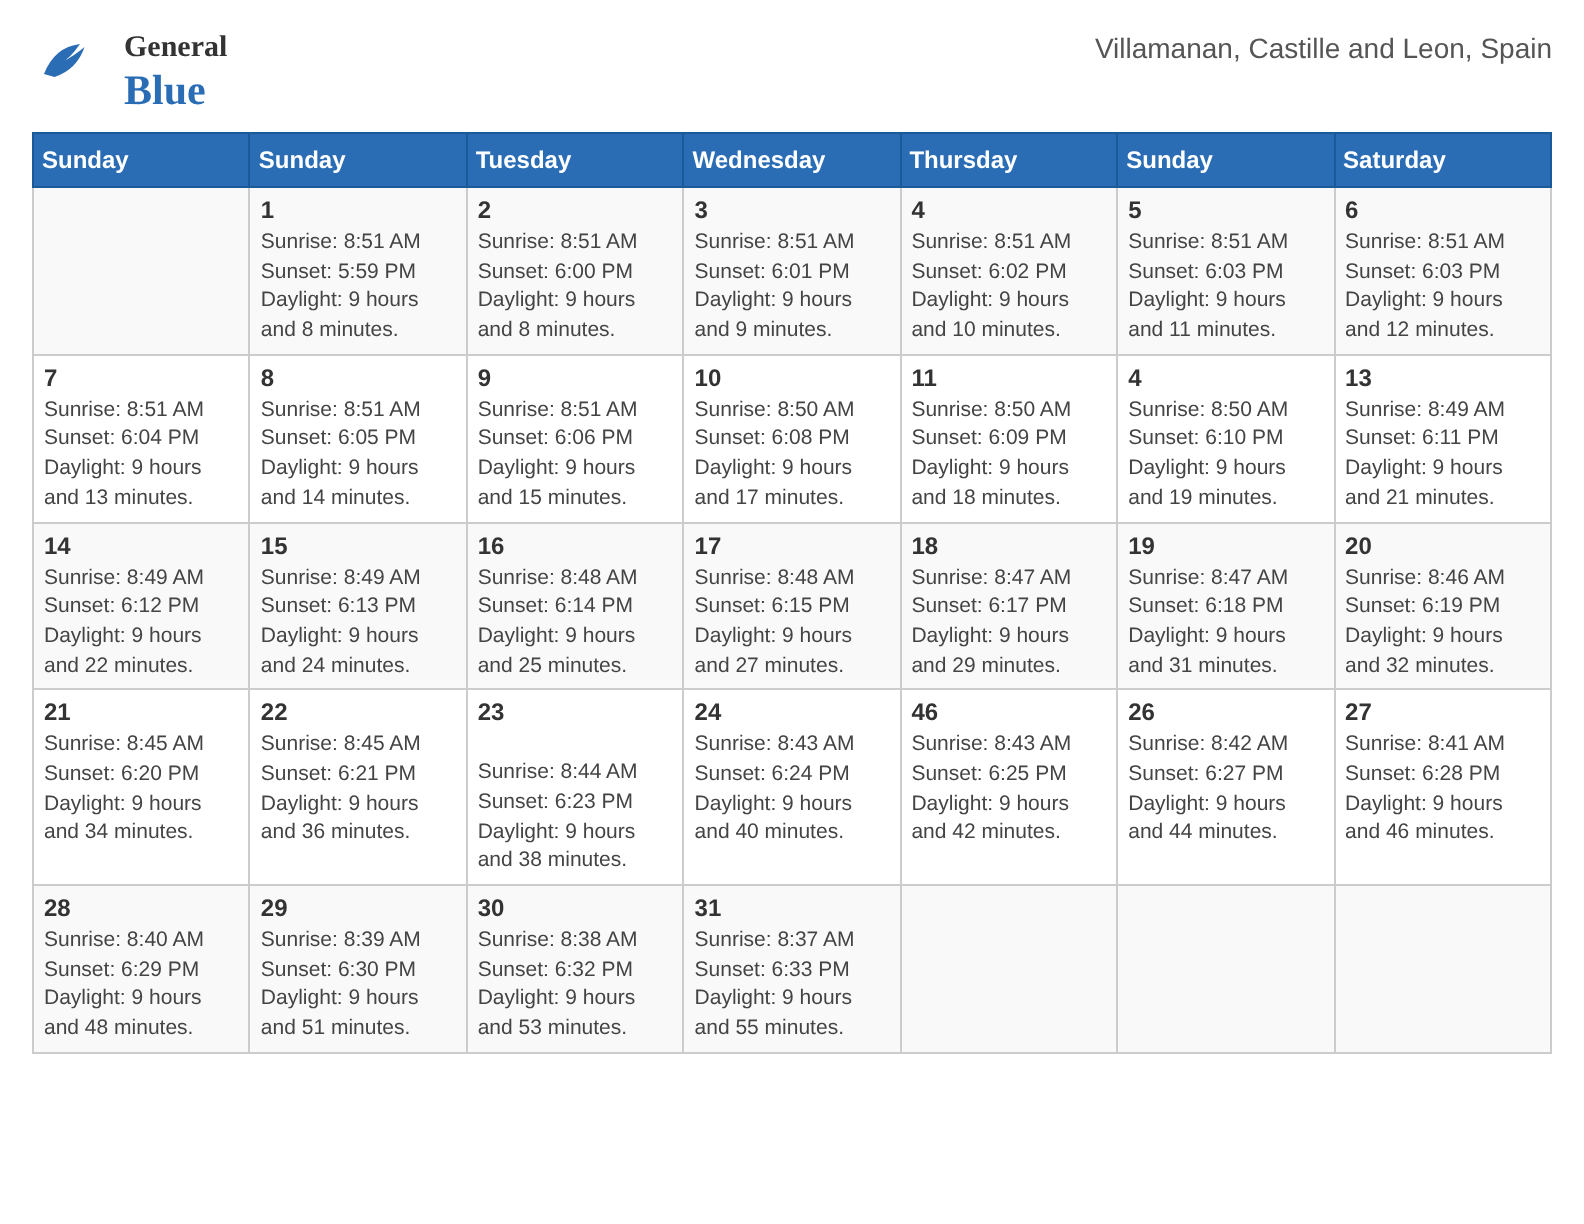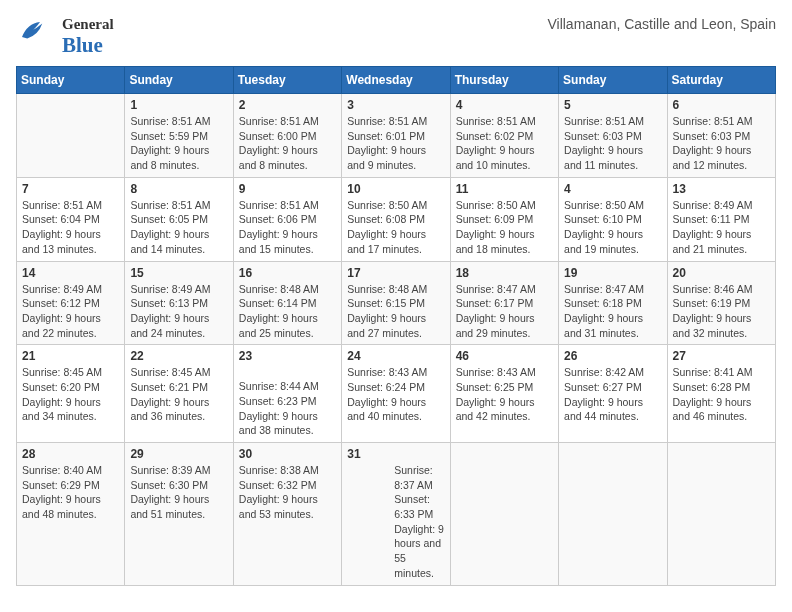--- a/index.html
+++ b/index.html
@@ -298,21 +298,21 @@
 Daylight: 9 hours and 51 minutes.</div>
         </td>
         <td>
           <span class="day-number">30</span>
           <div class="day-info" style="white-space: pre-line;">Sunrise: 8:38 AM
 Sunset: 6:32 PM
 Daylight: 9 hours and 53 minutes.</div>
         </td>
         <td>
           <span class="day-number">31</span>
-          <div class="day-info" style="white-space: pre-line; margin-left: 47px;">Sunrise: 8:37 AM
+          <div class="day-info" style="white-space: pre-line;">Sunrise: 8:37 AM
 Sunset: 6:33 PM
 Daylight: 9 hours and 55 minutes.</div>
         </td>
         <td class="empty"></td>
         <td class="empty"></td>
         <td class="empty"></td>
       </tr>
     </tbody>
 </table>
 

